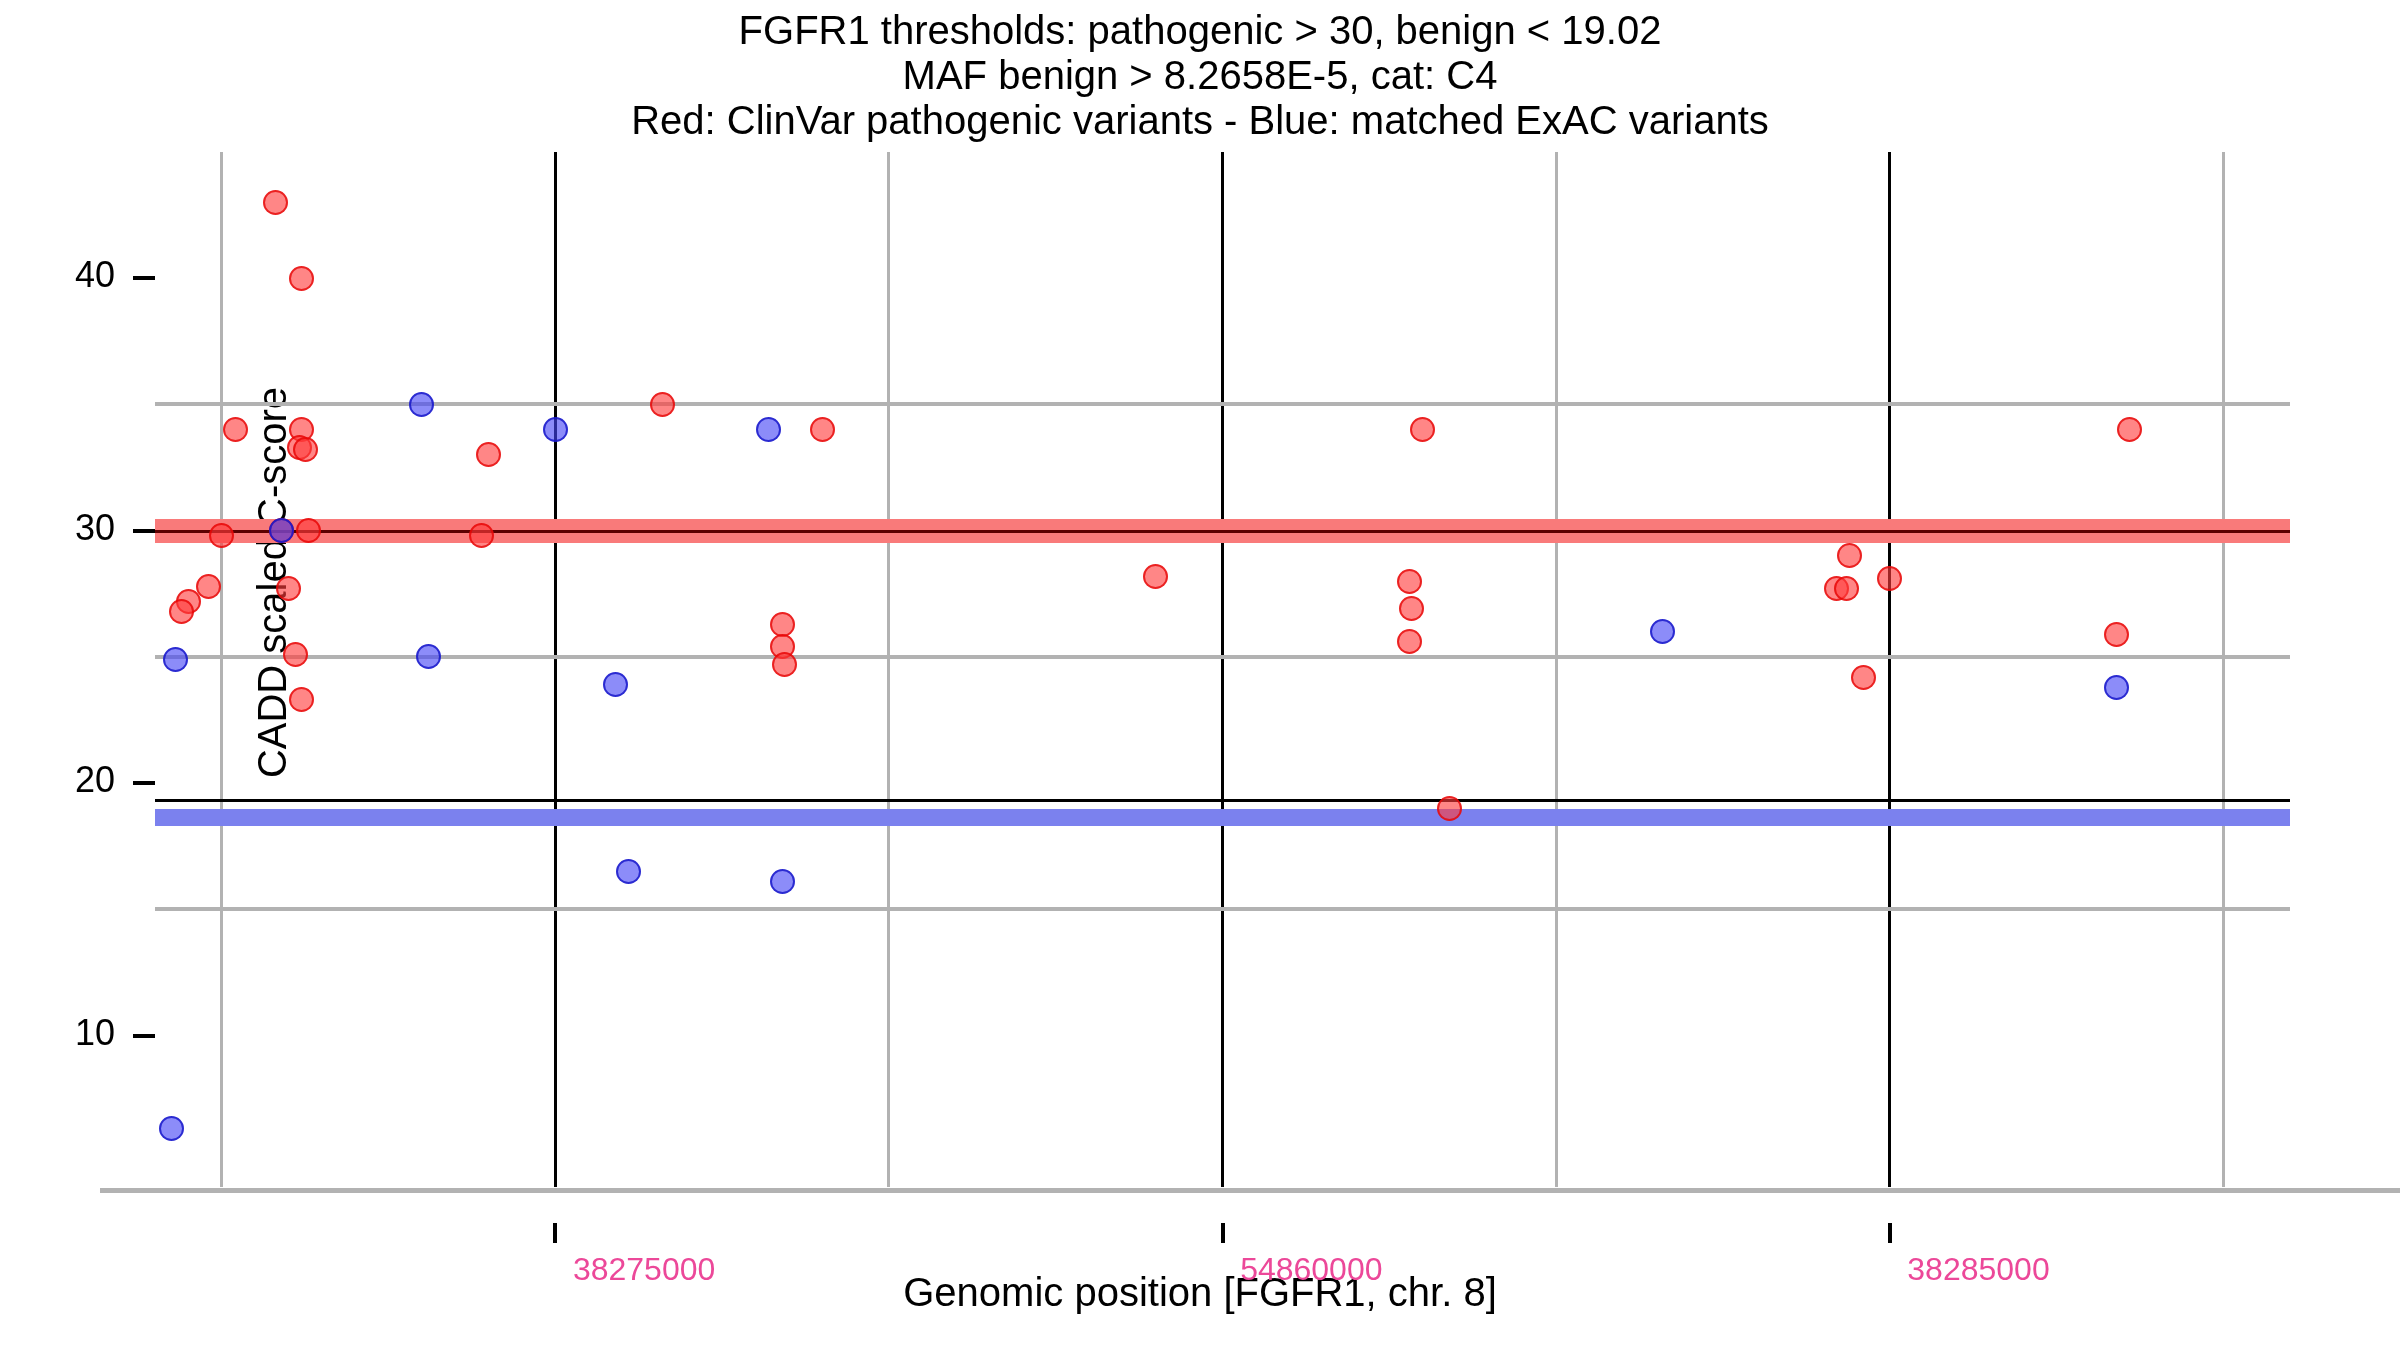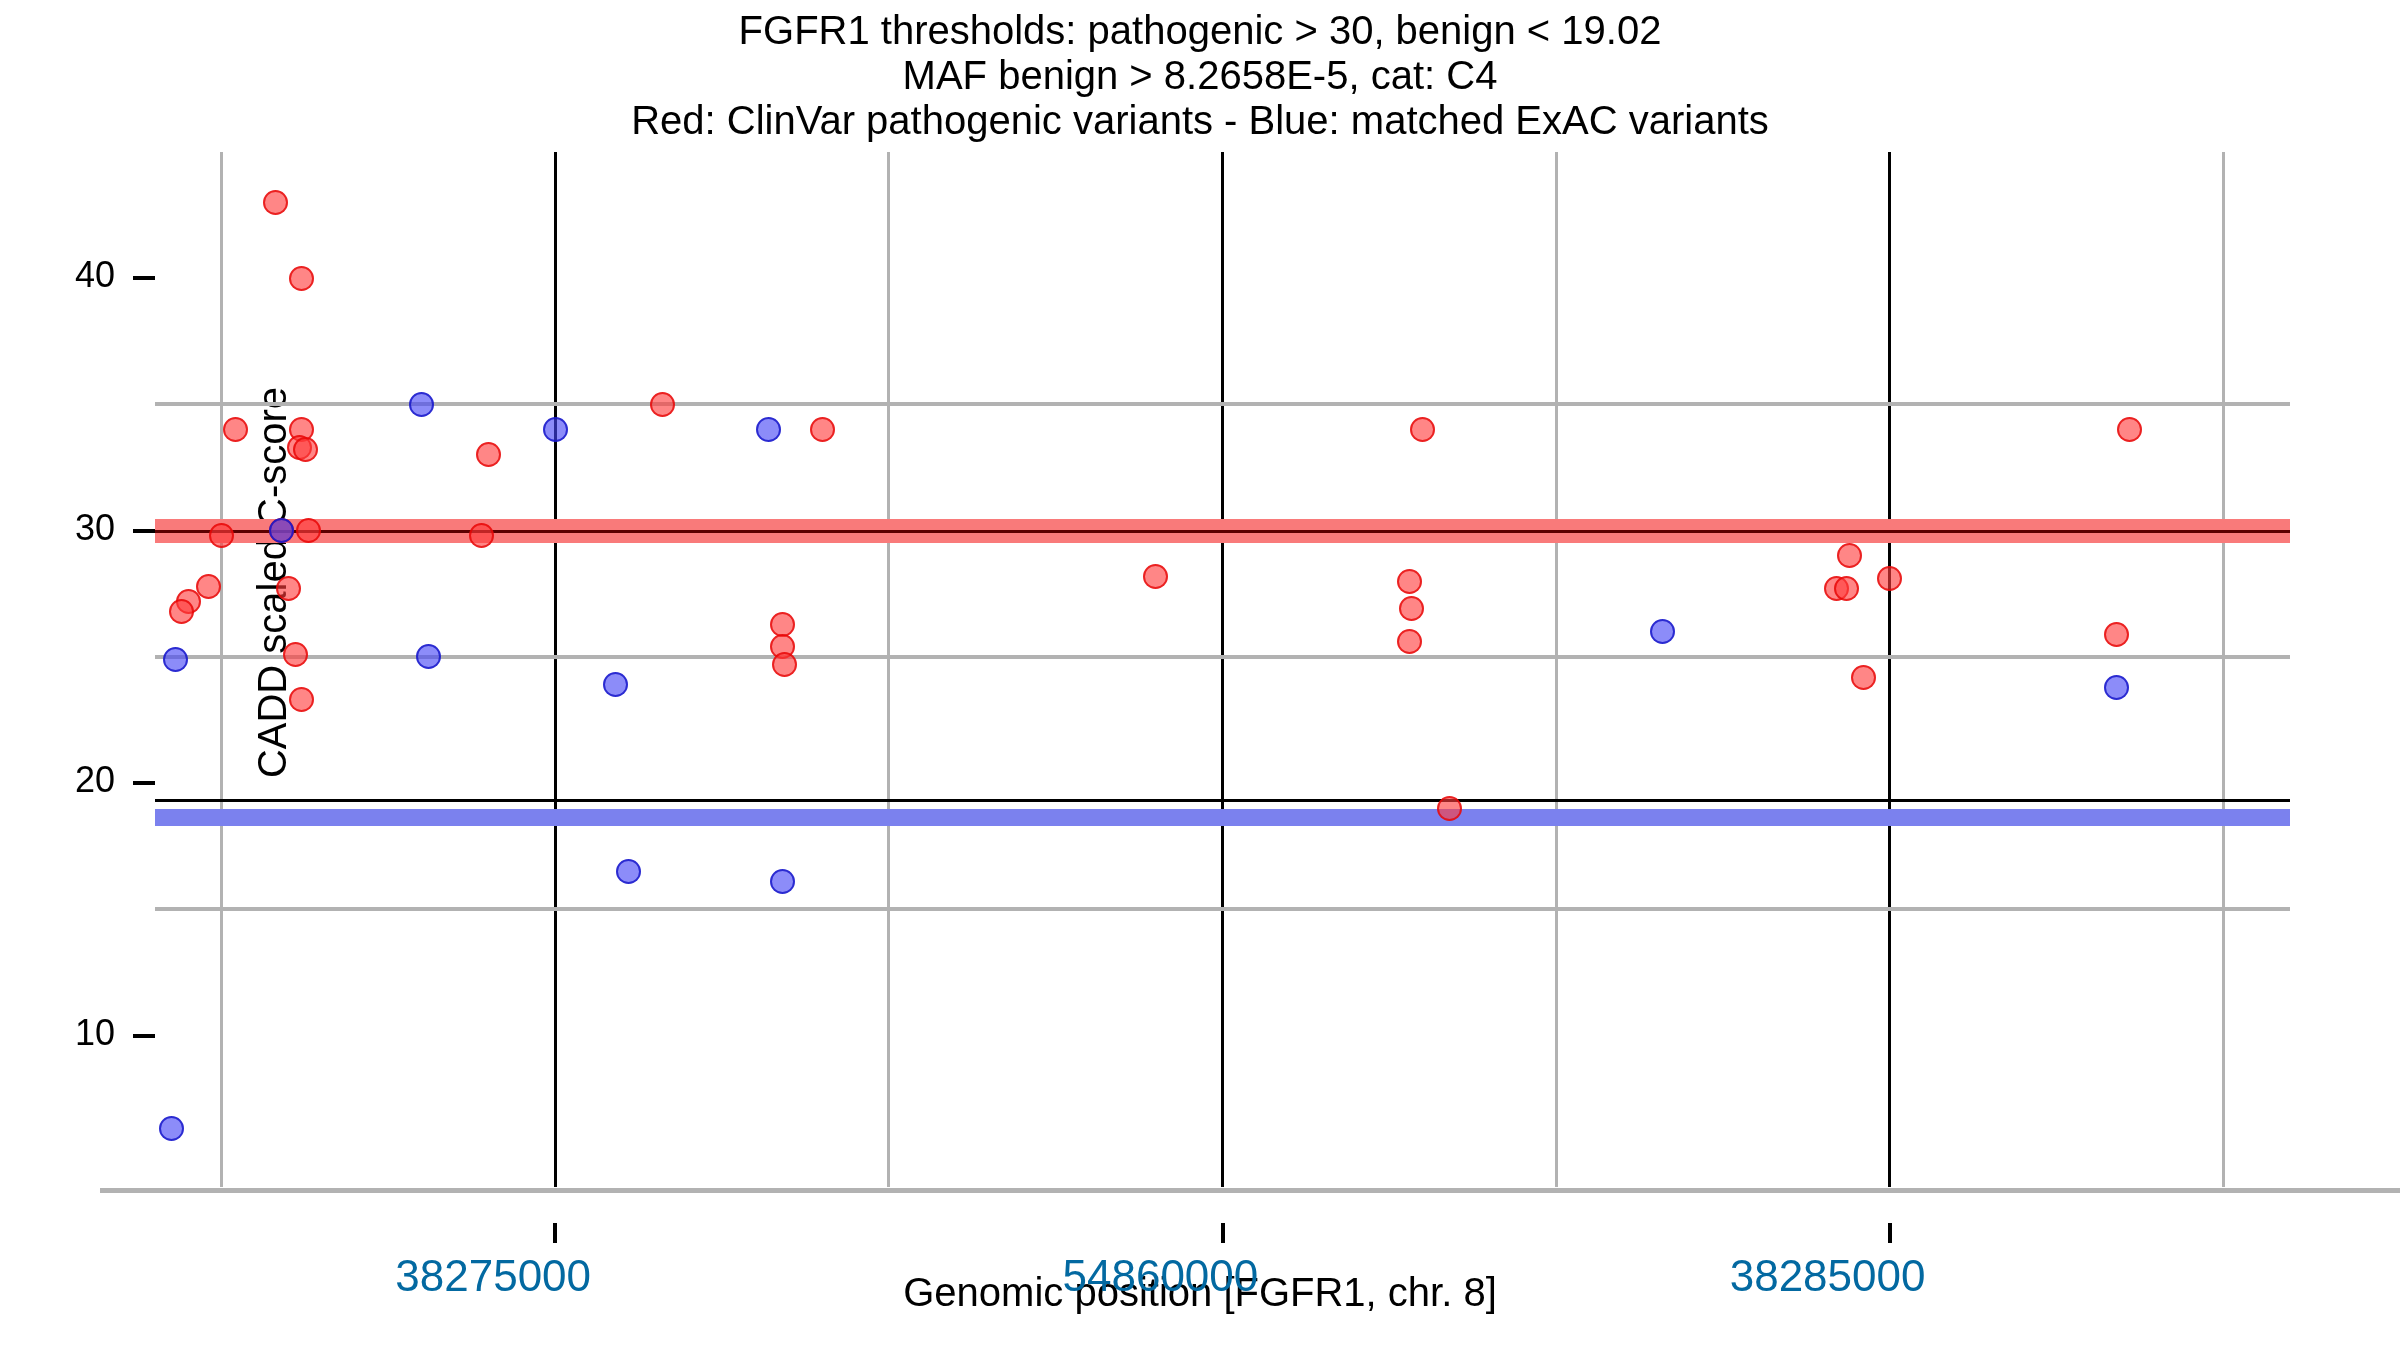--- a/index.html
+++ b/index.html
@@ -24,21 +24,21 @@
 
   .pt{position:absolute;width:25px;height:25px;margin-left:-12.5px;margin-top:-12.5px;
       border-radius:50%;box-sizing:border-box;border-width:2px;border-style:solid;}
   .pt.red{background:rgba(255,60,60,.62);border-color:rgba(228,0,0,.75);}
   .pt.blue{background:rgba(70,70,245,.62);border-color:rgba(20,20,200,.8);}
 
   
   .ytick{position:absolute;width:22px;height:4px;background:#000;}
   .ytlabel{position:absolute;font-size:36px;text-align:right;width:120px;color:#000;}
   .xtick{position:absolute;width:4px;height:20px;background:#000;}
-  .xtlabel{position:absolute;font-size:44px;text-align:left;width:320px;color:#0369a1;}
+  .xtlabel{position:absolute;font-size:32px;text-align:right;width:320px;color:#ec4899;}
   .axisline-x{position:absolute;left:100px;top:1188px;width:2300px;height:5px;background:#b2b2b2;}
 
   .ylabel{position:absolute;left:-8px;top:560px;width:560px;text-align:center;
           font-size:40px;transform:rotate(-90deg);transform-origin:center center;color:#000;}
   .xlabel{position:absolute;left:0;top:1270px;width:2400px;text-align:center;font-size:40px;color:#000;}
 </style>
 </head>
 <body>
 
 <div id="root">

